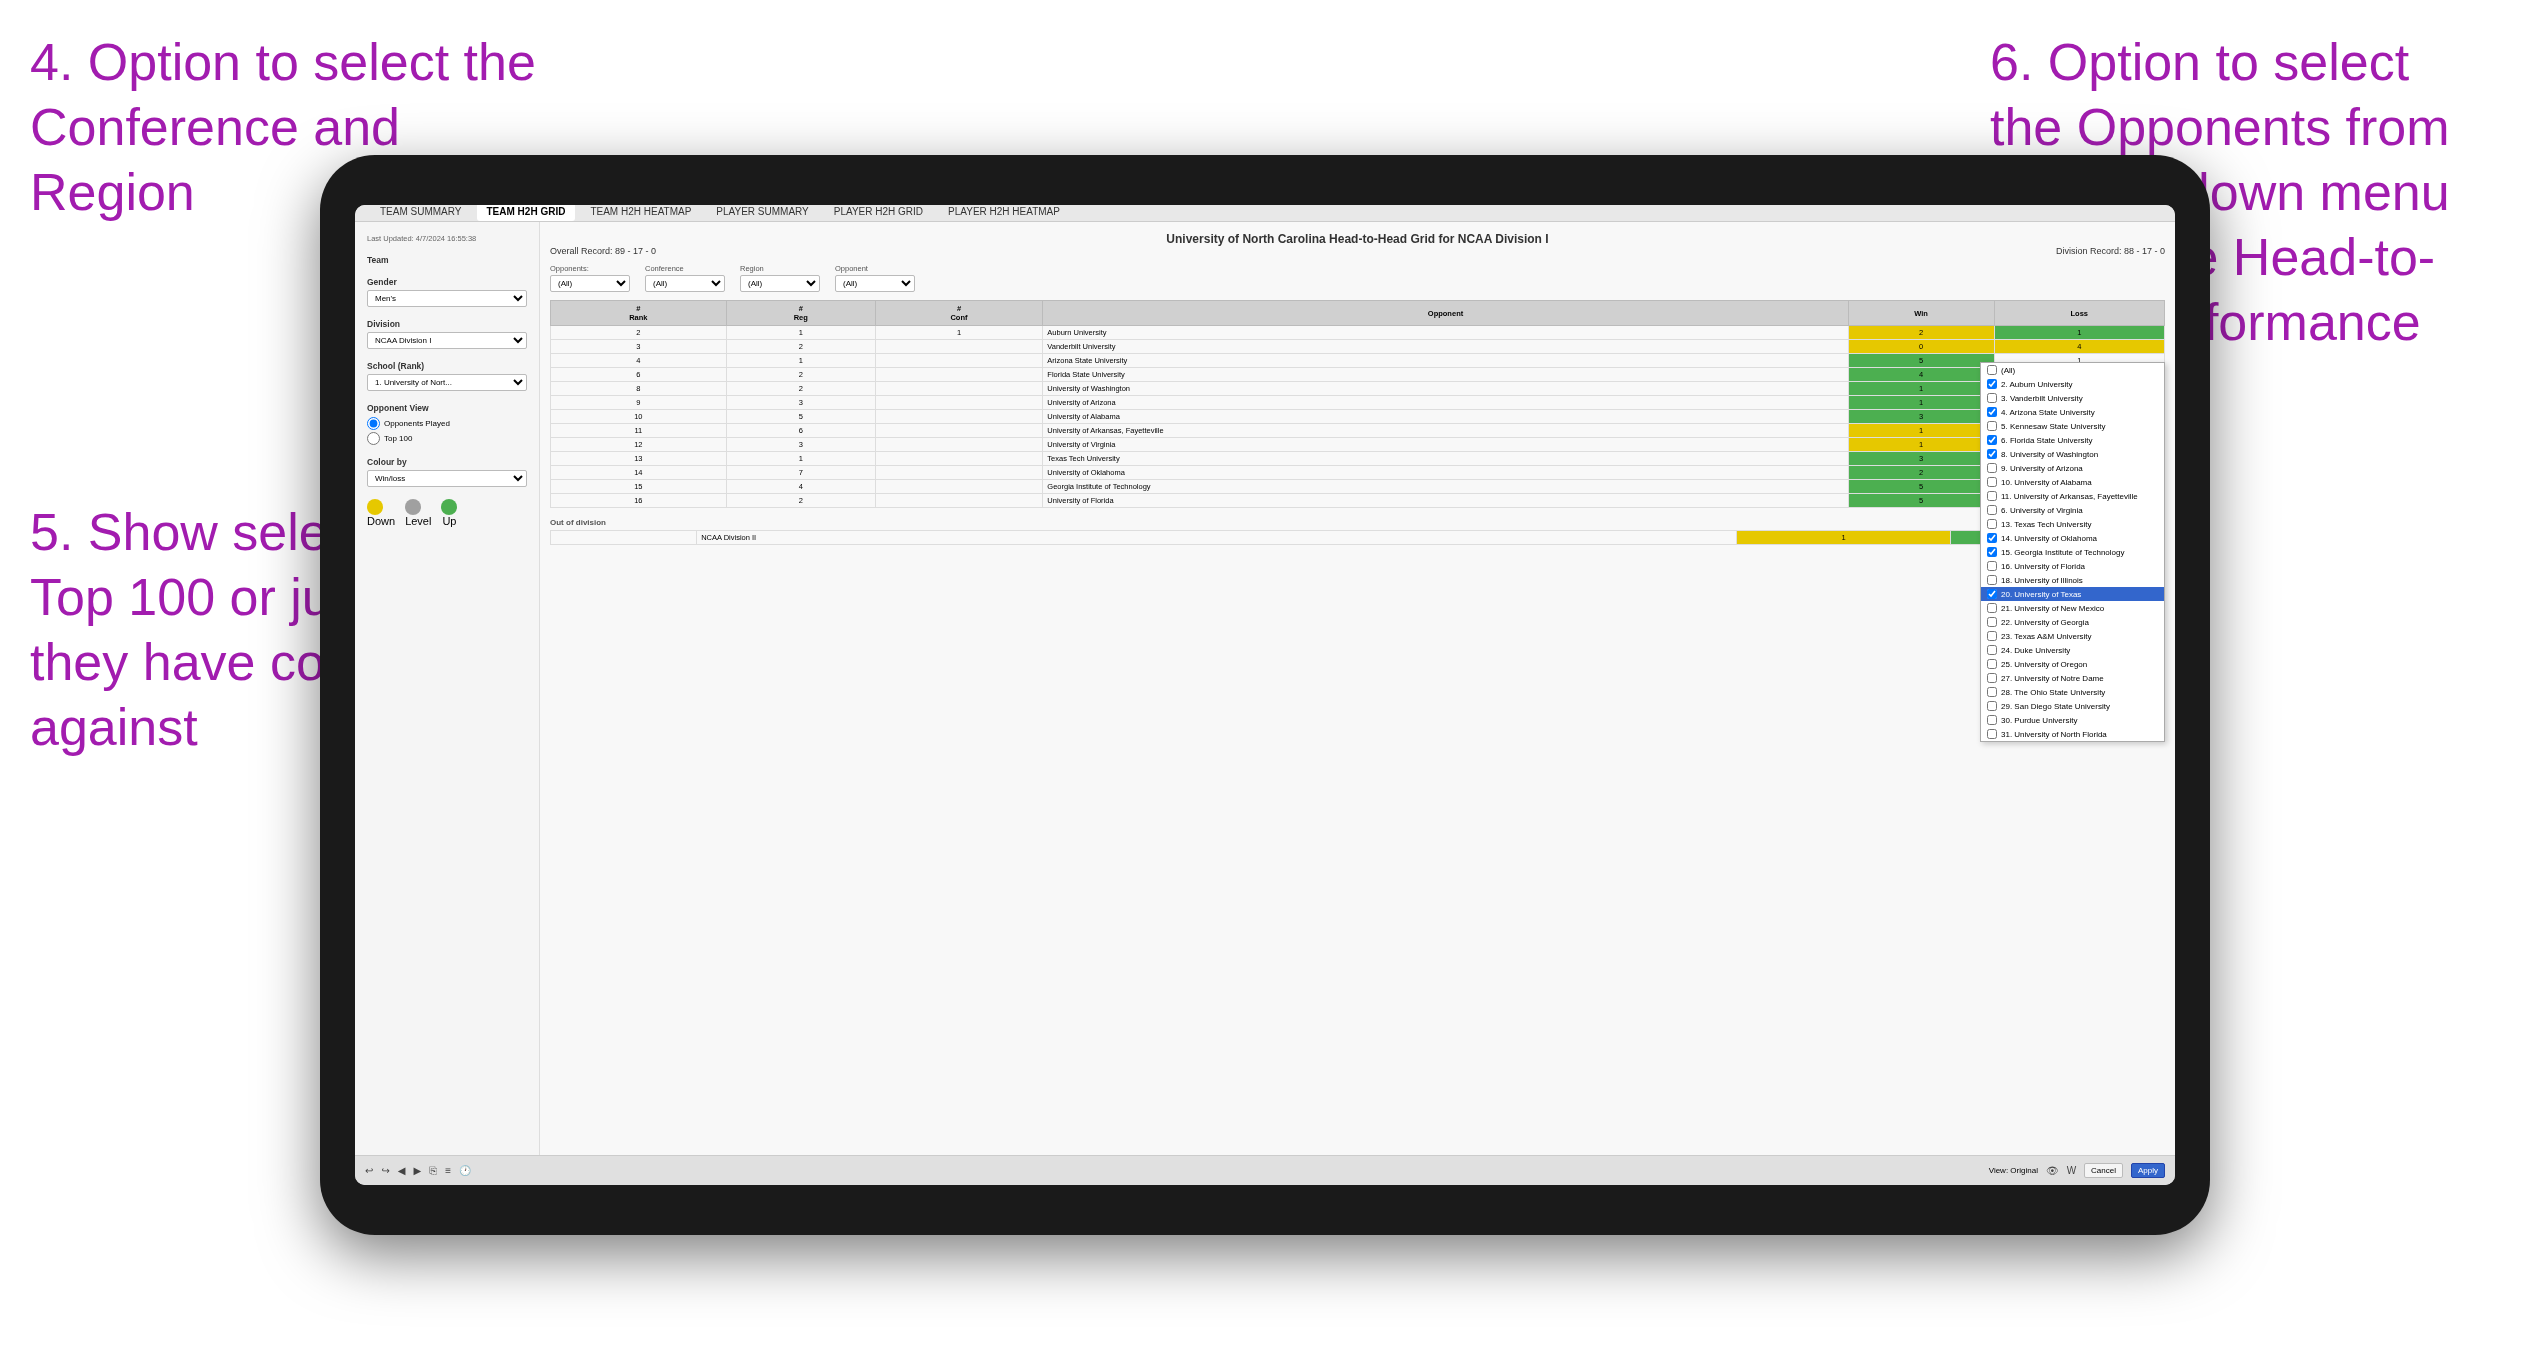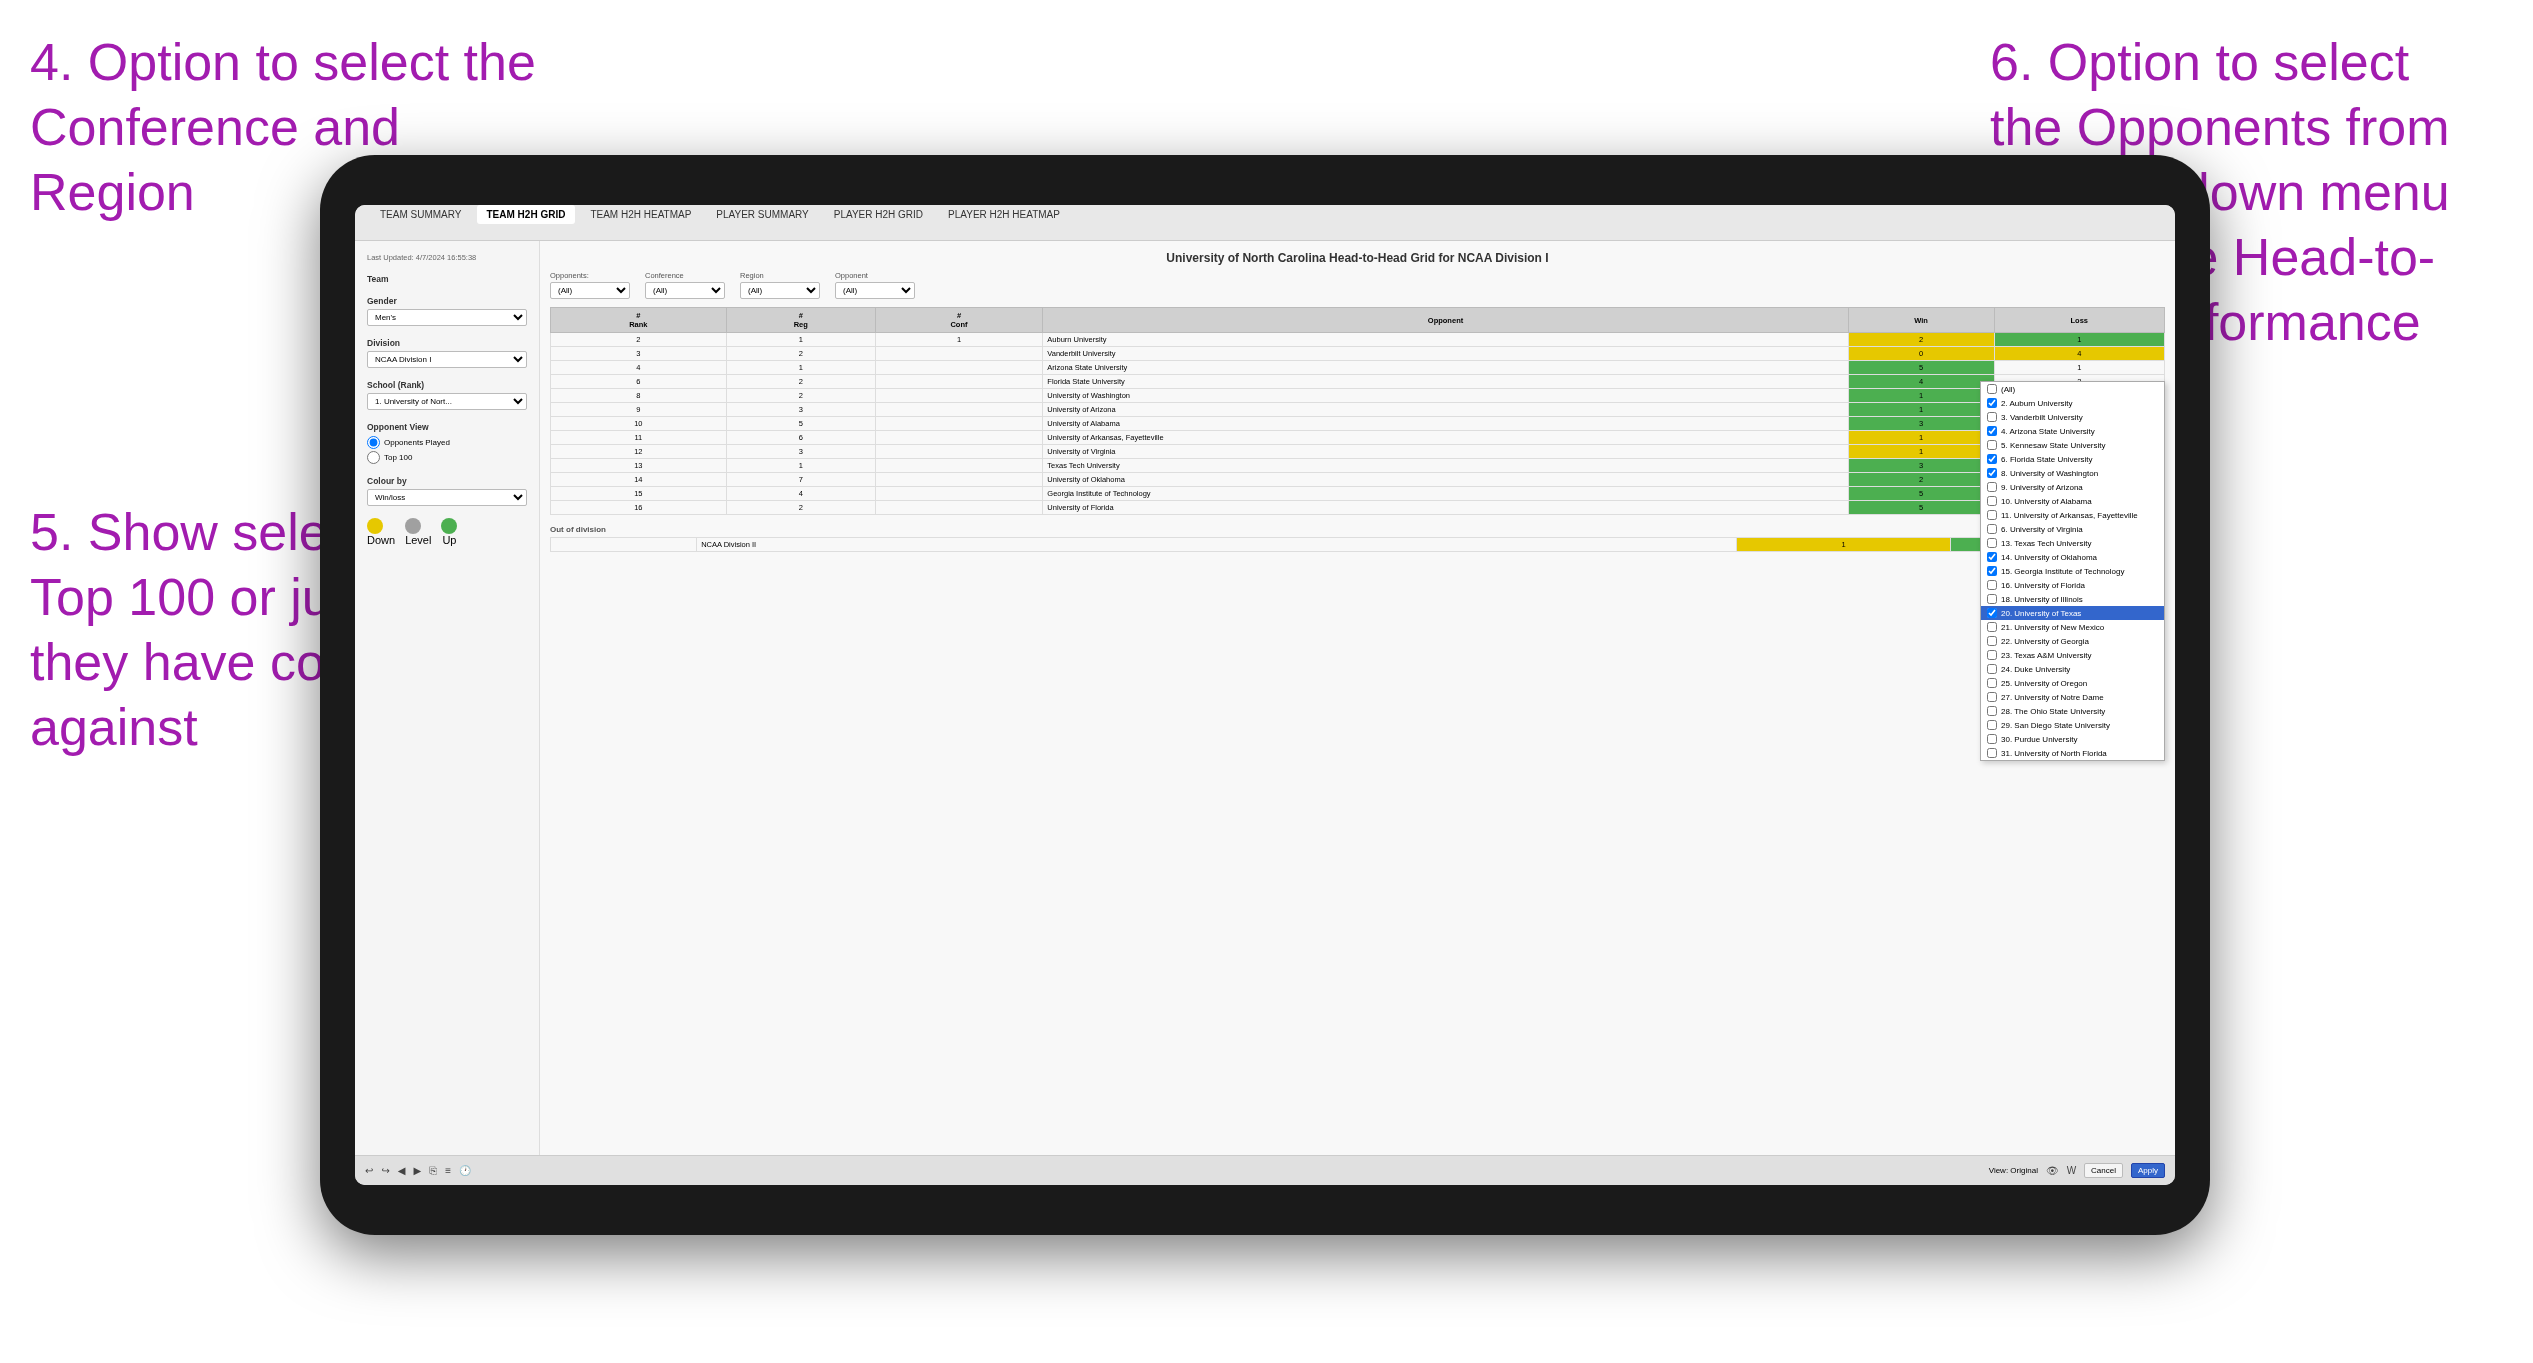--- a/index.html
+++ b/index.html
@@ -93,23 +93,23 @@
 
     .nav-right {
       font-size: 11px;
       color: #333;
       cursor: pointer;
     }
 
     
     .sub-nav {
       background: #e8e8e8;
-      height: 36px;
-      display: flex;
-      align-items: flex-start;
+      height: 17px;
+      display: flex;
+      align-items: flex-end;
       padding: 0 15px;
       gap: 5px;
       border-bottom: 1px solid #ccc;
       flex-shrink: 0;
     }
     .sub-nav-item {
       font-size: 10px;
       padding: 4px 10px;
       cursor: pointer;
       color: #333;
@@ -431,20 +431,24 @@
             <div class="color-dot green"></div>
             <div class="color-label">Up</div>
           </div>
         </div>
       </div>
 
       <div class="grid-area" style="position:relative;">
 
         <div class="grid-title-section">
           <div class="grid-title">University of North Carolina Head-to-Head Grid for NCAA Division I</div>
+          <div class="grid-record">
+            <span>Overall Record: 89 - 17 - 0</span>
+            <span>Division Record: 88 - 17 - 0</span>
+          </div>
         </div>
 
         <div class="filter-row">
           <div class="filter-group">
             <span class="filter-label">Opponents:</span>
             <select class="filter-select">
               <option>(All)</option>
             </select>
           </div>
           <div class="filter-group">

